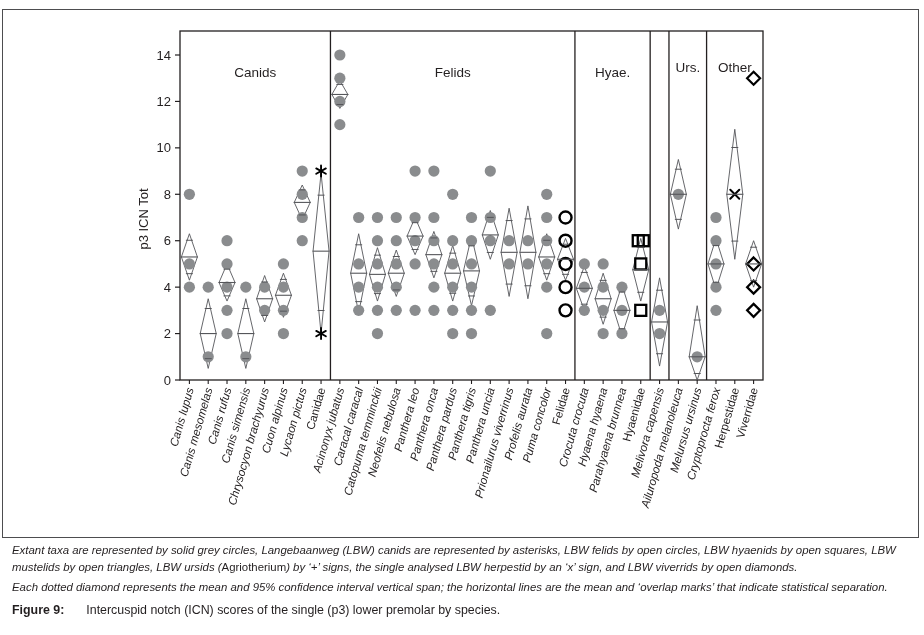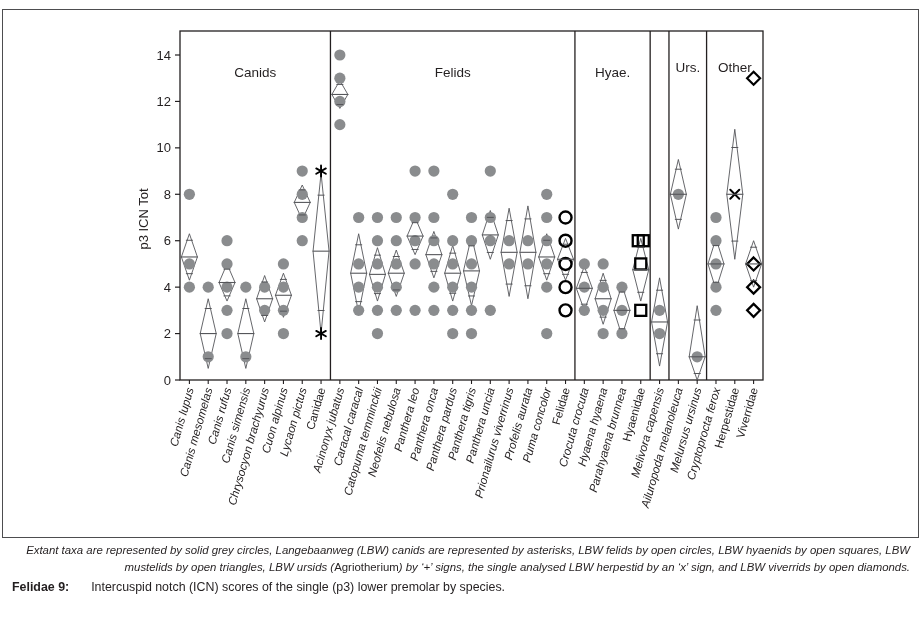--- a/index.html
+++ b/index.html
@@ -2,21 +2,21 @@
 <html><head>
 <meta charset="utf-8">
 <style>
   html,body{margin:0;padding:0;background:#ffffff;}
   body{font-family:"Liberation Sans", sans-serif; color:#231f20;}
   #stage{position:relative;width:924px;height:635px;background:#ffffff;overflow:hidden;}
   #figure-box{position:absolute;left:2px;top:9px;width:915px;height:527px;border:1px solid #4d4d4f;background:#ffffff;}
   #chart-host{position:absolute;left:0;top:0;width:924px;height:540px;}
   #caption{position:absolute;left:12px;top:542px;width:898px;}
   #caption p{margin:0;}
-  .cap-legend{font-size:11.4px;line-height:16.5px;font-style:italic;margin-bottom:5px !important;text-align:right;}
+  .cap-legend{font-size:11.4px;line-height:16.5px;font-style:italic;margin-bottom:5px !important;}
   .cap-legend .rm{font-style:normal;}
   .cap-note{font-size:11.4px;line-height:15px;font-style:italic;margin-bottom:8px !important;}
   .cap-fig{font-size:12.4px;line-height:15px;}
   .figlabel{font-weight:bold;margin-right:22px;}
   svg text{fill:#231f20;}
 </style>
 </head>
 <body>
 
 <div id="stage">
@@ -418,15 +418,16 @@
           <polygon points="753.5967741935483,303.8571428571429 760.0967741935483,310.3571428571429 753.5967741935483,316.8571428571429 747.0967741935483,310.3571428571429" fill="none" stroke="#000000" stroke-width="2.2"></polygon>
           <line x1="745.0967741935483" y1="263.92857142857144" x2="762.0967741935483" y2="263.92857142857144" stroke="#55565a" stroke-width="1.1"></line>
           <line x1="750.0967741935483" y1="247.21428571428572" x2="757.0967741935483" y2="247.21428571428572" stroke="#55565a" stroke-width="1"></line>
           <line x1="750.0967741935483" y1="280.6428571428571" x2="757.0967741935483" y2="280.6428571428571" stroke="#55565a" stroke-width="1"></line>
           <line x1="753.5967741935483" y1="380" x2="753.5967741935483" y2="384" stroke="#231f20" stroke-width="1.1"></line>
           <text transform="translate(758.0967741935483,389) rotate(-74)" text-anchor="end" font-size="11.6" font-style="normal">Viverridae</text>
         </g>
       </svg></div>
   <div id="caption">
     <p class="cap-legend" id="cap-legend"><span>Extant taxa are represented by solid grey circles, Langebaanweg (LBW) canids are represented by asterisks, LBW felids by open circles, LBW hyaenids by open squares, LBW mustelids by open triangles, LBW ursids (</span><span class="rm">Agriotherium</span><span>) by ‘+’ signs, the single analysed LBW herpestid by an ‘x’ sign, and LBW viverrids by open diamonds.</span></p>
-    <p class="cap-fig"><span class="figlabel">Felidae 9:</span><span>Intercuspid notch (ICN) scores of the single (p3) lower premolar by species.</span></p>
+    <p class="cap-note">Each dotted diamond represents the mean and 95% confidence interval vertical span; the horizontal lines are the mean and ‘overlap marks’ that indicate statistical separation.</p>
+    <p class="cap-fig"><span class="figlabel">Figure 9:</span><span>Intercuspid notch (ICN) scores of the single (p3) lower premolar by species.</span></p>
   </div>
 </div>
 
 </body></html>

